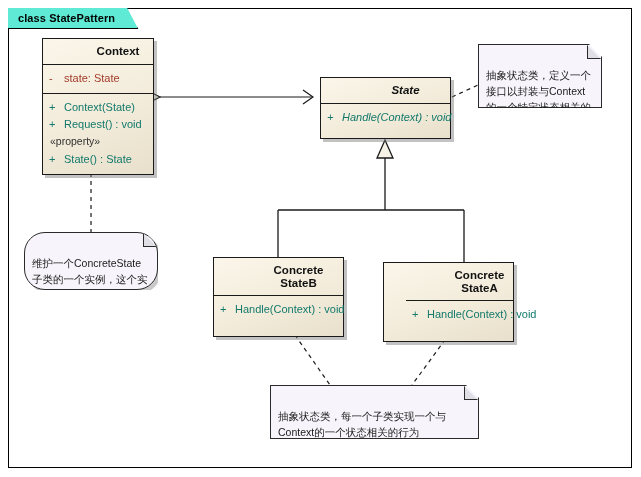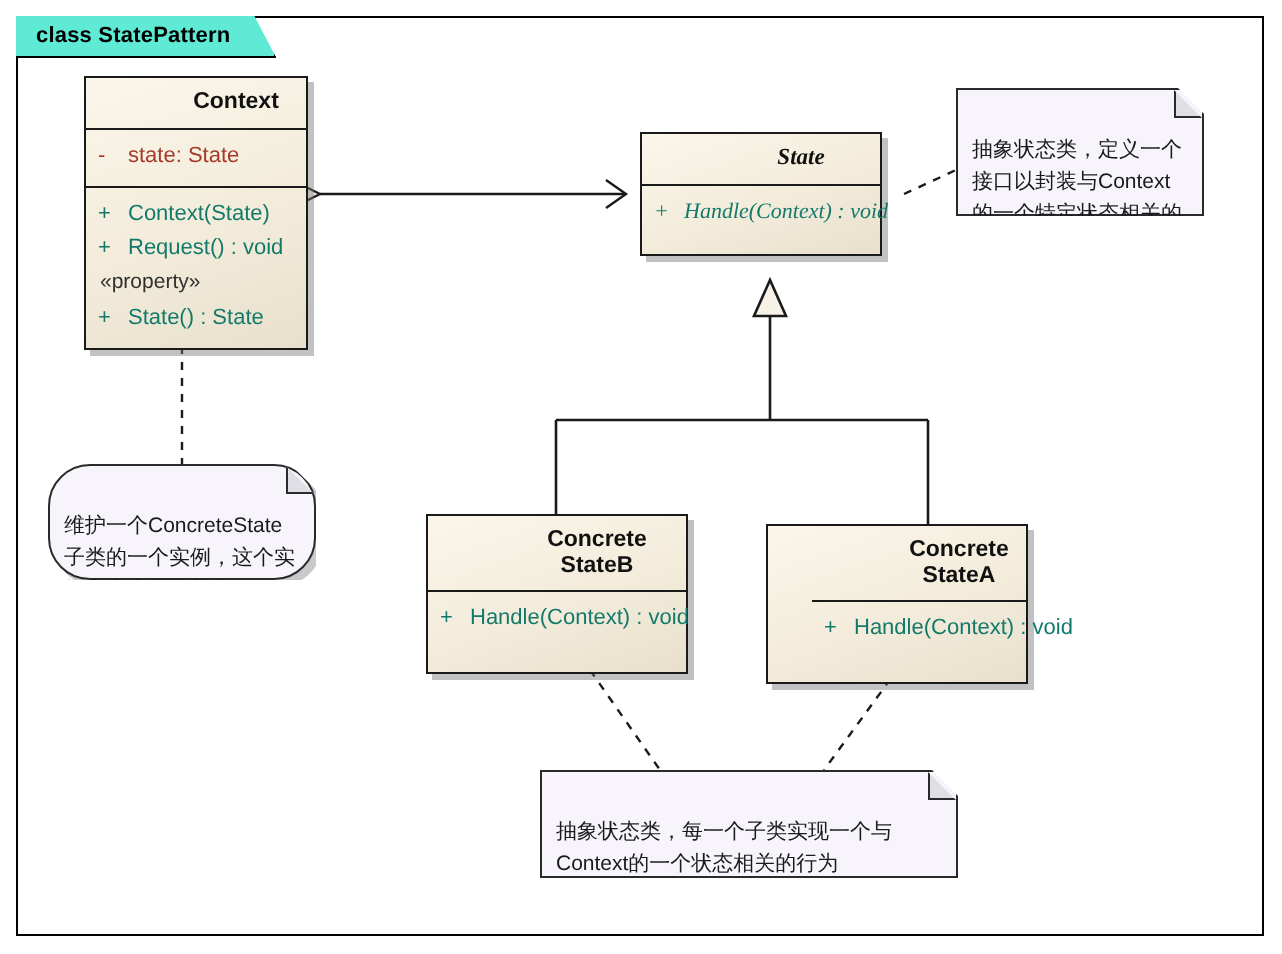--- a/index.html
+++ b/index.html
@@ -185,21 +185,21 @@
         <span>Request() : void</span>
       </div>
       <div class="stereotype">«property»</div>
       <div class="member m-op">
         <span class="vis">+</span>
         <span>State() : State</span>
       </div>
     </div>
   </div>
 
-  <div class="uml-class" style="left:320px; top:66px; width:121px;font-family:Liberation Serif, serif;">
+  <div class="uml-class" style="left:320px; top:77px; width:131px;">
     <div class="uml-name abstract">State</div>
     <div class="uml-sep"></div>
     <div class="uml-compartment" style="padding-bottom:12px;">
       <div class="member m-op italic">
         <span class="vis">+</span>
         <span>Handle(Context) : void</span>
       </div>
     </div>
   </div>
 

